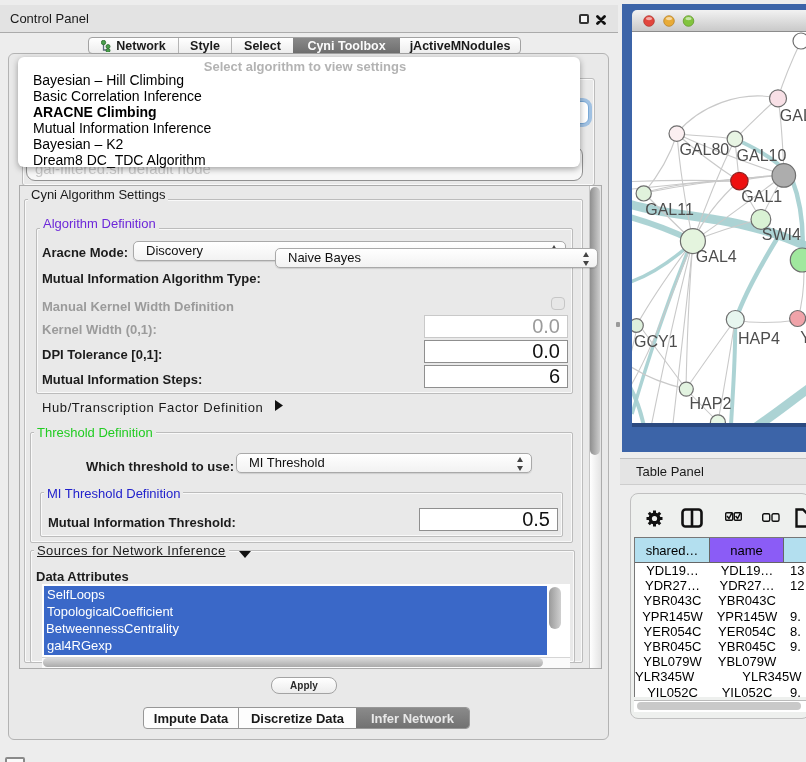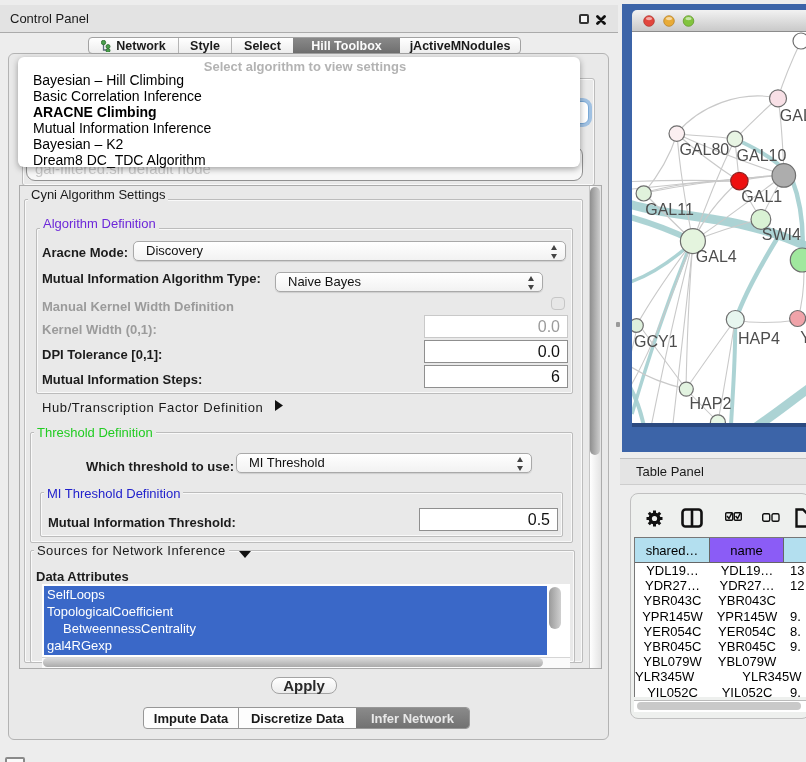--- a/index.html
+++ b/index.html
@@ -4,21 +4,21 @@
 <style>
 * { margin:0; padding:0; box-sizing:border-box; }
 html,body { width:806px; height:762px; background:#ededed; overflow:hidden;
   font-family:"Liberation Sans", sans-serif; }
 .abs { position:absolute; }
 #stage { position:relative; width:806px; height:762px; }
 .etch { border:1px solid #bcbcbc; box-shadow:inset 0 0 0 1px rgba(255,255,255,.7); border-radius:3px; }
 .glabel { position:absolute; background:#e9e9e9; padding:0 3px; font-size:13px; line-height:13px; }
 .blbl { font-weight:bold; font-size:13px; color:#1c1c1c; }
 .field { position:absolute; background:#fff; border:1px solid #8f8f8f;
-  font-size:16px; color:#111; text-align:right; padding-right:7px; line-height:21px; }
+  font-size:20px; color:#111; text-align:right; padding-right:7px; line-height:21px; }
 .combo { position:absolute; background:linear-gradient(#ffffff,#f2f2f2); border:1px solid #a9a9a9;
   border-radius:5px; font-size:13px; color:#111; line-height:18px; box-shadow:0 1px 1px rgba(0,0,0,.12); }
 .carr { position:absolute; right:7px; top:2px; width:8px; height:16px; }
 </style>
 </head>
 <body>
 <div id="stage">
 
 <div class="abs" style="left:0;top:5px;width:618px;height:28px;background:#e3e3e3;border-bottom:1px solid #ababab;"></div>
 <div class="abs" style="left:10px;top:11px;font-size:13px;color:#1a1a1a;">Control Panel</div>
@@ -34,21 +34,21 @@
     <svg width="11" height="12" viewBox="0 0 11 12" style="margin-right:4px;">
           <path d="M2.5 3 V10 H6" stroke="#5a6b7a" stroke-width="1.3" fill="none"></path>
           <circle cx="2.5" cy="2.5" r="2.2" fill="#4aa04d" stroke="#2c6b2f" stroke-width=".8"></circle>
           <circle cx="7" cy="6.5" r="2" fill="#4aa04d" stroke="#2c6b2f" stroke-width=".8"></circle>
           <circle cx="7" cy="10.5" r="2" fill="#4aa04d" stroke="#2c6b2f" stroke-width=".8"></circle>
         </svg>
     <span style="font-size:12.5px;font-weight:bold;color:#1a1a1a;">Network</span>
       </div>
   <div style="width:53px;display:flex;align-items:center;justify-content:center;border-right:1px solid #b5b5b5;font-size:12.5px;font-weight:bold;color:#1a1a1a;">Style</div>
   <div style="width:61px;display:flex;align-items:center;justify-content:center;font-size:12.5px;font-weight:bold;color:#1a1a1a;">Select</div>
-  <div style="width:107px;display:flex;align-items:center;justify-content:center;background:linear-gradient(#898989,#6f6f6f);font-size:12.5px;font-weight:bold;color:#fbfbfb;">Hill Toolbox</div>
+  <div style="width:107px;display:flex;align-items:center;justify-content:center;background:linear-gradient(#898989,#6f6f6f);font-size:12.5px;font-weight:bold;color:#fbfbfb;">Cyni Toolbox</div>
   <div style="flex:1;display:flex;align-items:center;justify-content:center;font-size:12.5px;font-weight:bold;color:#1a1a1a;">jActiveMNodules</div>
 </div>
 
 <div class="abs etch" style="left:22px;top:78px;width:573px;height:108px;"></div>
 
 <div class="abs" style="left:320px;top:101px;width:269px;height:23px;background:#fff;border:1px solid #7aa9d6;border-radius:6px;box-shadow:0 0 0 3px rgba(100,160,220,.55);"></div>
 
 <div class="abs" style="left:26px;top:146px;width:557px;height:35px;background:#f7f7f7;border:1px solid #909090;border-radius:9px;overflow:hidden;">
   <div style="position:absolute;left:8px;top:13px;font-size:15px;color:#c8c8c8;">gal-filtered.sif default node</div>
 </div>
@@ -65,21 +65,21 @@
 <div class="glabel" style="left:40px;top:217px;color:#6d28d9;">Algorithm Definition</div>
 
 <div class="abs blbl" style="left:42px;top:245px;">Aracne Mode:</div>
 <div class="combo" style="left:133px;top:241px;width:433px;height:20px;"><span style="margin-left:12px;">Discovery</span>
   <svg class="carr" viewBox="0 0 8 16">
         <path d="M4 1 L7 6 H1 Z" fill="#444"></path>
         <path d="M4 15 L7 10 H1 Z" fill="#444"></path>
       </svg></div>
 
 <div class="abs blbl" style="left:42px;top:271px;">Mutual Information Algorithm Type:</div>
-<div class="combo" style="left:275px;top:272px;width:268px;height:20px;"><span style="margin-left:12px;">Naive Bayes</span>
+<div class="combo" style="left:275px;top:248px;width:323px;height:20px;"><span style="margin-left:12px;">Naive Bayes</span>
   <svg class="carr" viewBox="0 0 8 16">
         <path d="M4 1 L7 6 H1 Z" fill="#444"></path>
         <path d="M4 15 L7 10 H1 Z" fill="#444"></path>
       </svg></div>
 
 <div class="abs blbl" style="left:42px;top:299px;color:#9b9b9b;">Manual Kernel Width Definition</div>
 <div class="abs" style="left:551px;top:297px;width:14px;height:13px;background:#e7e7e7;border:1px solid #c6c6c6;border-radius:4px;"></div>
 
 <div class="abs blbl" style="left:42px;top:322px;color:#9b9b9b;">Kernel Width (0,1):</div>
 <div class="field" style="left:424px;top:315px;width:144px;height:23px;border-color:#c9c9c9;color:#9b9b9b;">0.0</div>
@@ -104,39 +104,39 @@
         <path d="M4 1 L7 6 H1 Z" fill="#444"></path>
         <path d="M4 15 L7 10 H1 Z" fill="#444"></path>
       </svg></div>
 
 <div class="abs etch" style="left:40px;top:492px;width:523px;height:45px;border-radius:2px;"></div>
 <div class="glabel" style="left:44px;top:487px;color:#2222cc;">MI Threshold Definition</div>
 <div class="abs blbl" style="left:48px;top:515px;">Mutual Information Threshold:</div>
 <div class="field" style="left:419px;top:508px;width:139px;height:23px;">0.5</div>
 
 <div class="abs etch" style="left:30px;top:550px;width:545px;height:113px;border-radius:2px;"></div>
-<div class="glabel" style="left:34px;top:544px;color:#1a1a1a;letter-spacing:.45px;">Sources for Network Inference</div>
+<div class="glabel" style="left:34px;top:544px;color:#1a1a1a;letter-spacing:.45px;text-decoration:underline;">Sources for Network Inference</div>
 <svg class="abs" style="left:238px;top:550px;" width="14" height="9" viewBox="0 0 14 9">
       <path d="M1 1 L13 1 L7 8 Z" fill="#111"></path>
     </svg>
 <div class="abs blbl" style="left:36px;top:569px;">Data Attributes</div>
 
 <div class="abs" style="left:42px;top:584px;width:528px;height:73px;background:#fff;"></div>
 <div class="abs" style="left:44px;top:586px;width:503px;height:69px;background:#3a68c8;color:#fff;font-size:13px;">
   <div style="height:17px;line-height:17px;padding-left:3px;">SelfLoops</div>
   <div style="height:17px;line-height:17px;padding-left:3px;">TopologicalCoefficient</div>
-  <div style="height:17px;line-height:17px;padding-left:19px;">BetweennessCentrality</div>
+  <div style="height:17px;line-height:17px;padding-left:2px;">BetweennessCentrality</div>
   <div style="height:17px;line-height:17px;padding-left:3px;">gal4RGexp</div>
 </div>
 <div class="abs" style="left:549px;top:587px;width:12px;height:42px;background:linear-gradient(90deg,#9a9a9a,#d0d0d0);border-radius:6px;"></div>
 
 <div class="abs" style="left:42px;top:657px;width:528px;height:11px;background:#fafafa;border-top:1px solid #d5d5d5;"></div>
 <div class="abs" style="left:43px;top:658px;width:500px;height:9px;background:linear-gradient(#d9d9d9,#ababab);border-radius:5px;"></div>
 
-<div class="abs" style="left:271px;top:677px;width:66px;height:17px;background:linear-gradient(#ffffff,#ececec);border:1px solid #a3a3a3;border-radius:8px;text-align:center;font-size:15px;font-weight:bold;color:#2a2a2a;line-height:16px;">Apply</div>
+<div class="abs" style="left:271px;top:677px;width:66px;height:17px;background:linear-gradient(#ffffff,#ececec);border:1px solid #a3a3a3;border-radius:8px;text-align:center;font-size:10px;font-weight:bold;color:#2a2a2a;line-height:16px;">Apply</div>
 
 <div class="abs" style="left:143px;top:707px;width:327px;height:22px;border:1px solid #979797;border-radius:4px;overflow:hidden;display:flex;background:#fdfdfd;">
   <div style="width:95px;display:flex;align-items:center;justify-content:center;border-right:1px solid #979797;font-size:13px;font-weight:bold;color:#1a1a1a;">Impute Data</div>
   <div style="width:117px;display:flex;align-items:center;justify-content:center;font-size:13px;font-weight:bold;color:#1a1a1a;">Discretize Data</div>
   <div style="flex:1;display:flex;align-items:center;justify-content:center;background:linear-gradient(#8a8a8a,#727272);font-size:13px;font-weight:bold;color:#e8e8e8;">Infer Network</div>
 </div>
 
 <div class="abs" style="left:18px;top:57px;width:562px;height:110px;background:#fff;border-radius:6px;box-shadow:0 2px 6px rgba(0,0,0,.35);padding-left:12px;">
   <div style="text-align:center;font-size:13px;font-weight:bold;color:#b3b3b3;padding-top:3px;height:13px;line-height:13px;">Select algorithm to view settings</div>
   <div style="font-size:14px;color:#000;line-height:16.1px;padding-left:3px;padding-top:2px;">

